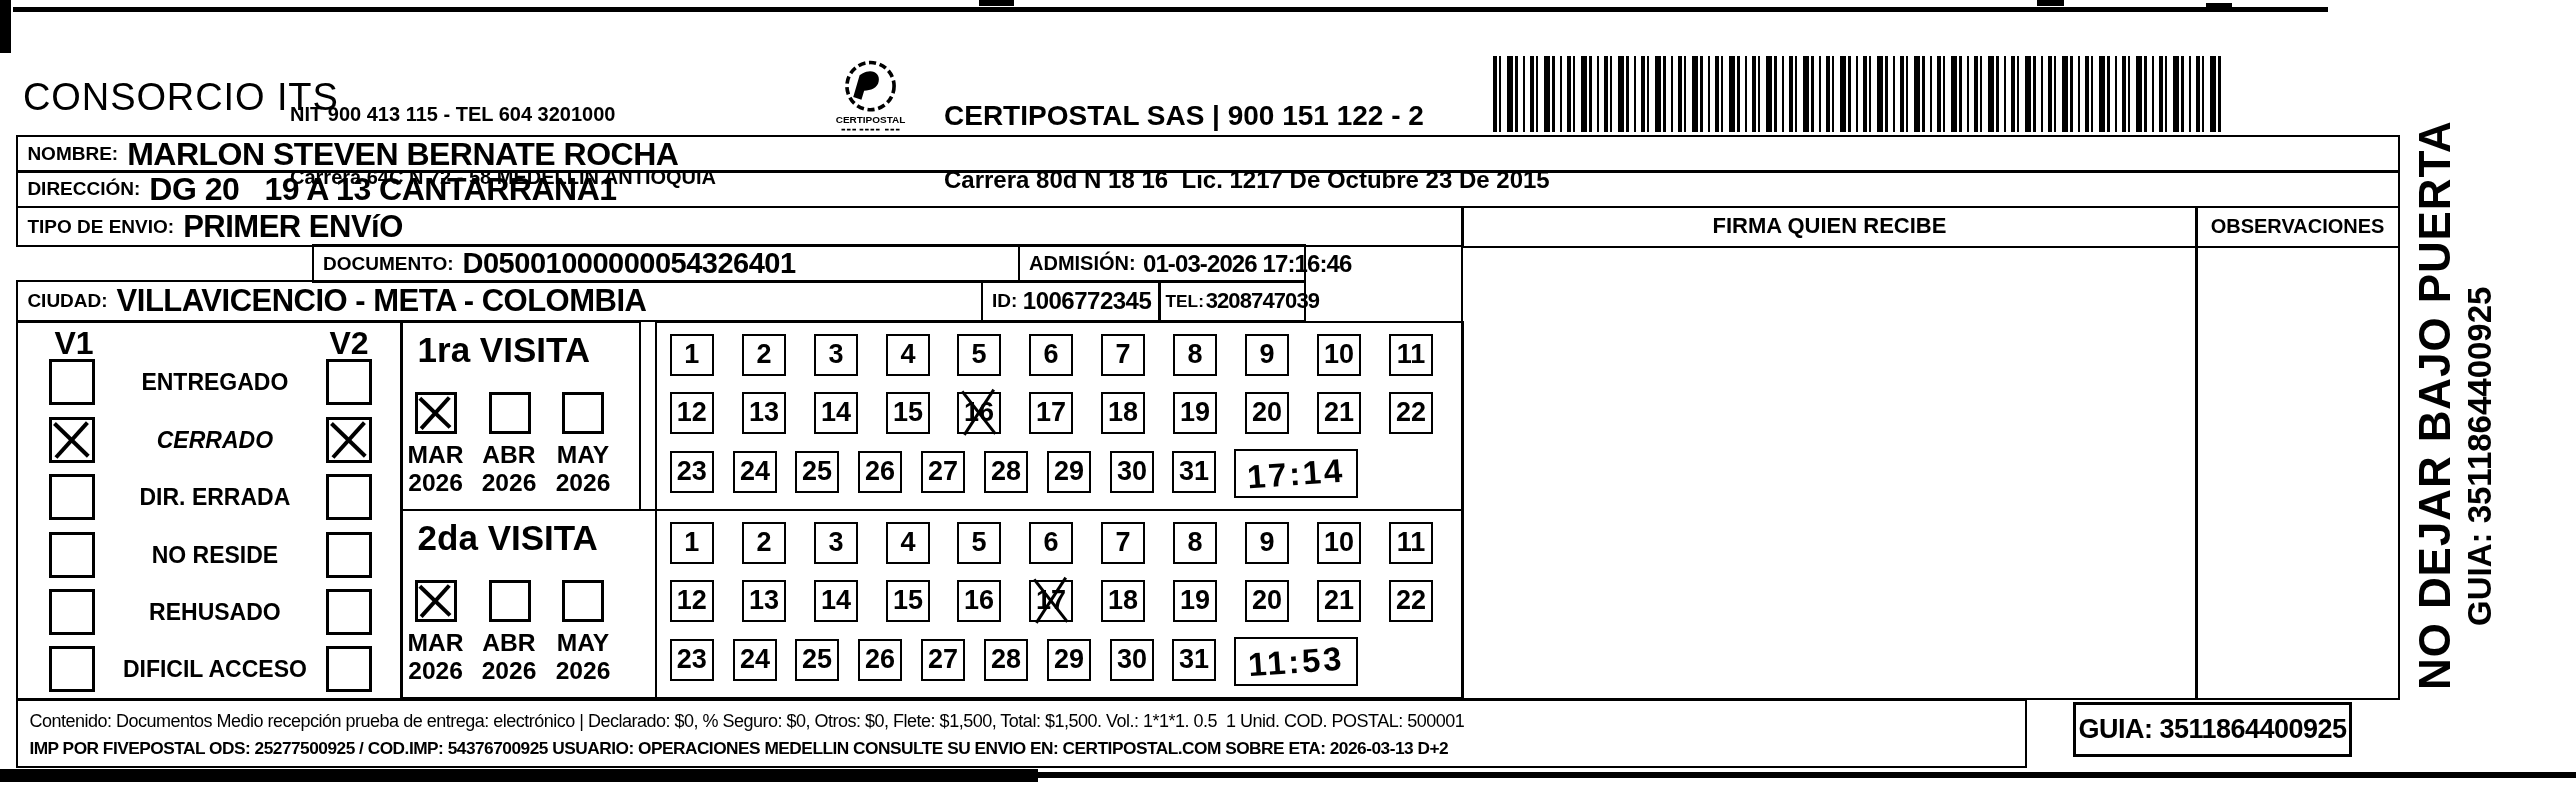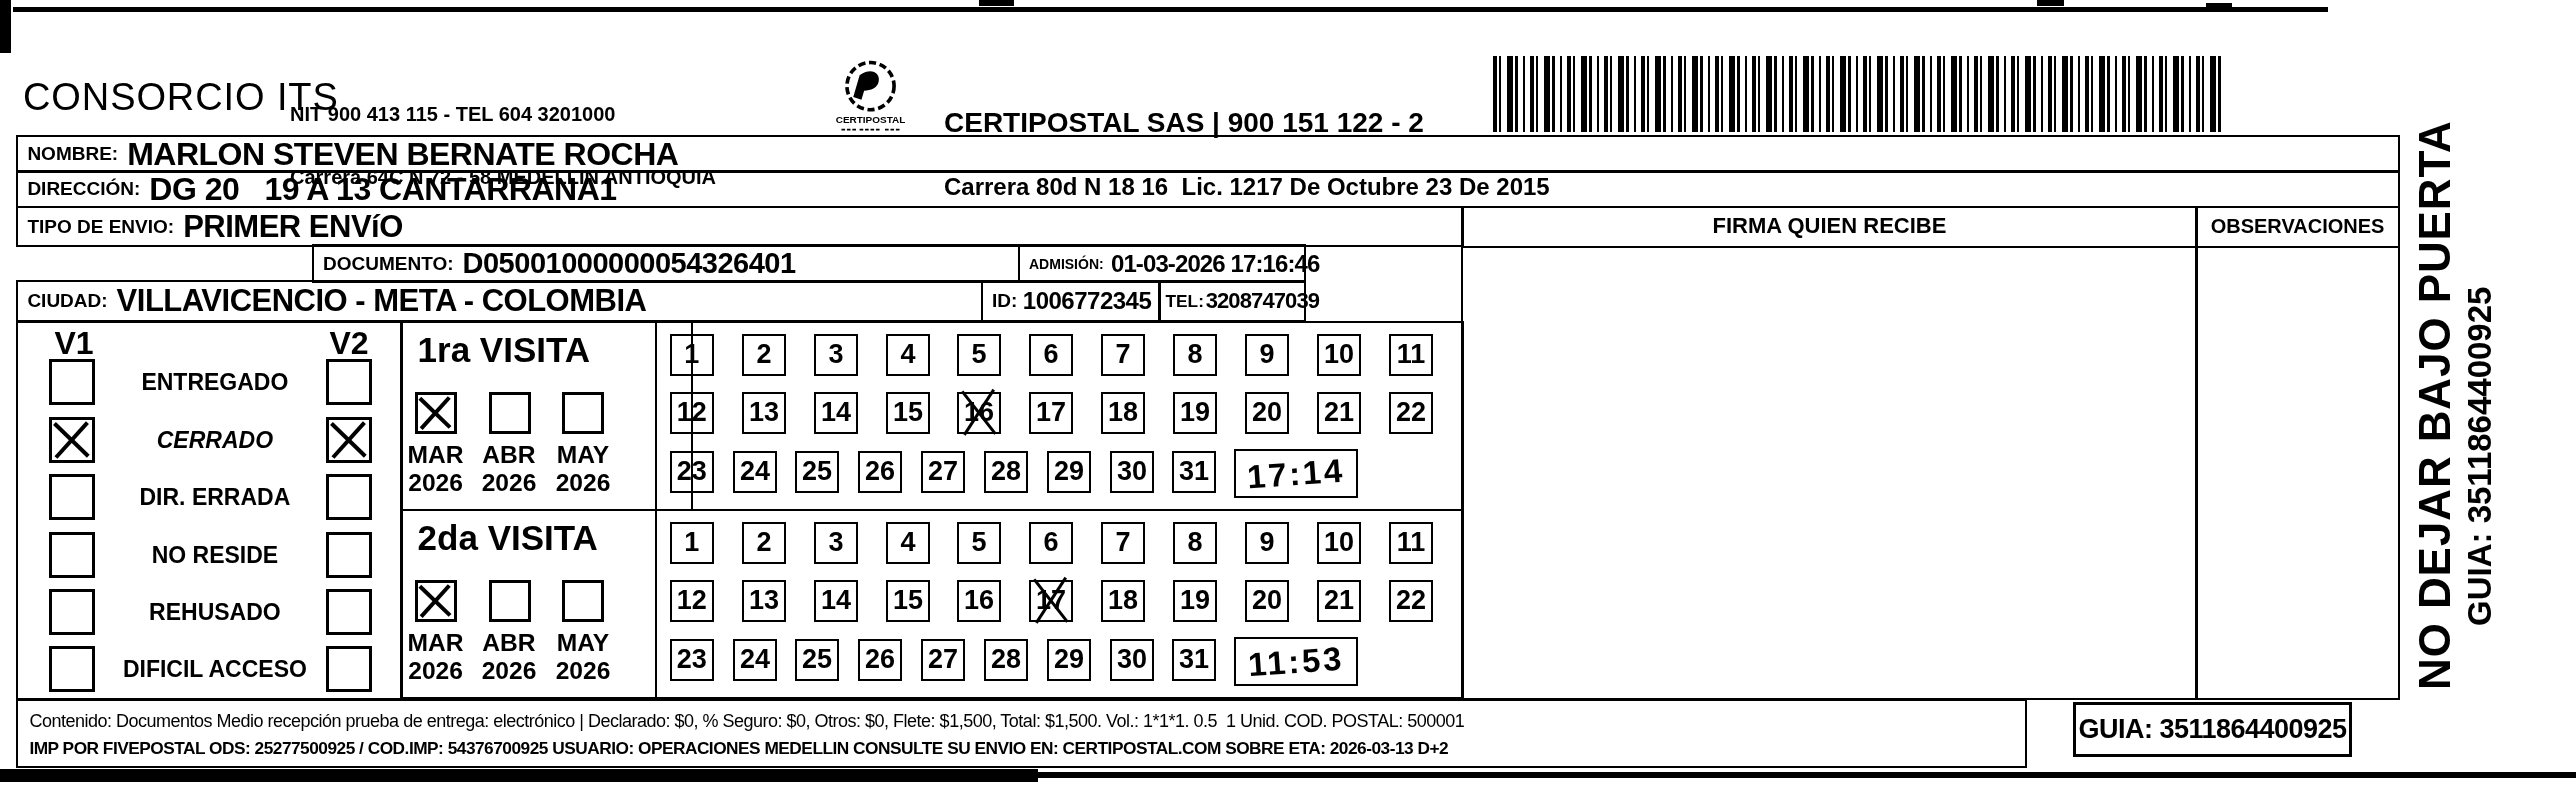--- a/index.html
+++ b/index.html
@@ -5,21 +5,21 @@
   html,body{margin:0;padding:0;background:#fff;}
   .sheet{position:relative;width:2576px;height:792px;background:#fff;
          font-family:"Liberation Sans",sans-serif;color:#000;overflow:hidden;}
   .abs{position:absolute;}
   .bar{position:absolute;background:#000;}
   
   .consorcio{position:absolute;left:23px;top:76px;font-size:38px;font-weight:normal;letter-spacing:0.9px;}
   .hblock{position:absolute;white-space:pre;}
   .hline{white-space:pre;font-weight:bold;}
   .sender .hline{font-size:20px;line-height:31px;}
-  .carrier .l1{font-size:28px;line-height:35px;margin-top:7px;}
+  .carrier .l1{font-size:28px;line-height:35px;}
   .carrier .l2{font-size:24px;line-height:29px;}
   .barcode{position:absolute;left:1493px;top:56px;width:728px;height:76px;
     background:repeating-linear-gradient(90deg,#000 0 3.6px,#fff 3.6px 6.4px,#000 6.4px 8.2px,#fff 8.2px 13.7px,
       #000 13.7px 20px,#fff 20px 22px,#000 22px 24.6px,#fff 24.6px 30px,#000 30px 32px,#fff 32px 37px);}
   
   .cell{position:absolute;border:2.7px solid #000;box-sizing:border-box;display:flex;align-items:center;
         padding:0 9px;gap:9px;white-space:pre;background:#fff0;}
   .lbl{font-weight:bold;font-size:19px;}
   .val{font-weight:bold;letter-spacing:-0.5px;}
   .v35{font-size:32px}.v34{font-size:31px}.v32{font-size:29px}
@@ -110,21 +110,21 @@
   <div class="cell" style="left:16.4px;top:206px;width:1448px;height:41px;">
     <span class="lbl">TIPO DE ENVIO:</span>
     <span class="val v34">PRIMER ENVíO</span>
   </div>
 
   <div class="cell" style="left:312px;top:244px;width:708px;height:39px;">
     <span class="lbl">DOCUMENTO:</span>
     <span class="val v32">D05001000000054326401</span>
   </div>
   <div class="cell" style="left:1018px;top:244px;width:288px;height:39px;gap:7.3px;">
-    <span class="lbl" style="font-size:14px">ADMISIÓN:</span>
+    <span class="lbl" style="font-size:20px">ADMISIÓN:</span>
     <span class="val v26" style="letter-spacing:-0.9px">01-03-2026 17:16:46</span>
   </div>
 
   <div class="cell" style="left:16.4px;top:280px;width:967px;height:42px;">
     <span class="lbl">CIUDAD:</span>
     <span class="val v34">VILLAVICENCIO - META - COLOMBIA</span>
   </div>
   <div class="cell" style="left:981px;top:280px;width:180px;height:42px;gap:5.5px;">
     <span class="lbl">ID:</span>
     <span class="val v26">1006772345</span>
@@ -173,21 +173,21 @@
           <div class="cb" style="left: 308px;"></div>
         </div>
         <div class="status-row" style="top: 323px;">
           <div class="cb" style="left: 31px;"></div>
           <div class="status-label">DIFICIL ACCESO</div>
           <div class="cb" style="left: 308px;"></div>
         </div>
       </div>
   </div>
 
-  <div class="panel" style="left:401px;top:321px;width:292px;height:190px;" id="months-0">
+  <div class="panel" style="left:401px;top:321px;width:240px;height:190px;" id="months-0">
     <div class="visit-title">1ra VISITA</div>
   <div class="cb sm checked" style="left: 12px; top: 69px;"></div>
       <div class="month-label" style="left: 3.6px; top: 118px;">MAR</div>
       <div class="month-year" style="left: 3.6px; top: 146px;">2026</div>
       <div class="cb sm" style="left: 86px; top: 69px;"></div>
       <div class="month-label" style="left: 77px; top: 118px;">ABR</div>
       <div class="month-year" style="left: 77px; top: 146px;">2026</div>
       <div class="cb sm" style="left: 159px; top: 69px;"></div>
       <div class="month-label" style="left: 151px; top: 118px;">MAY</div>
       <div class="month-year" style="left: 151px; top: 146px;">2026</div>

